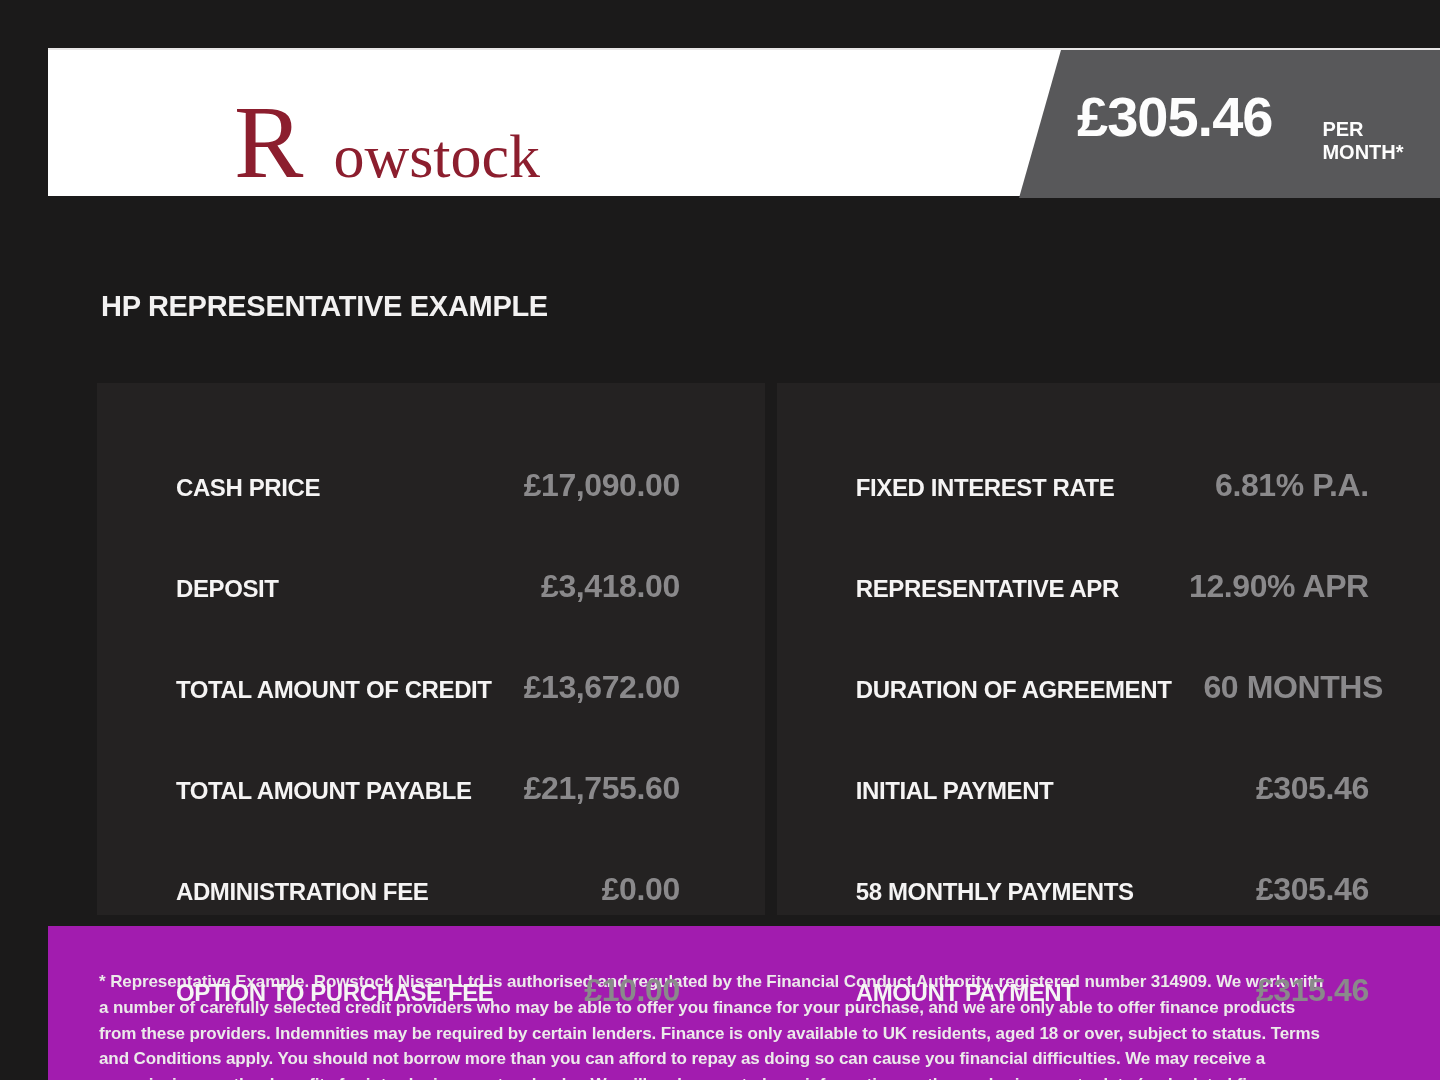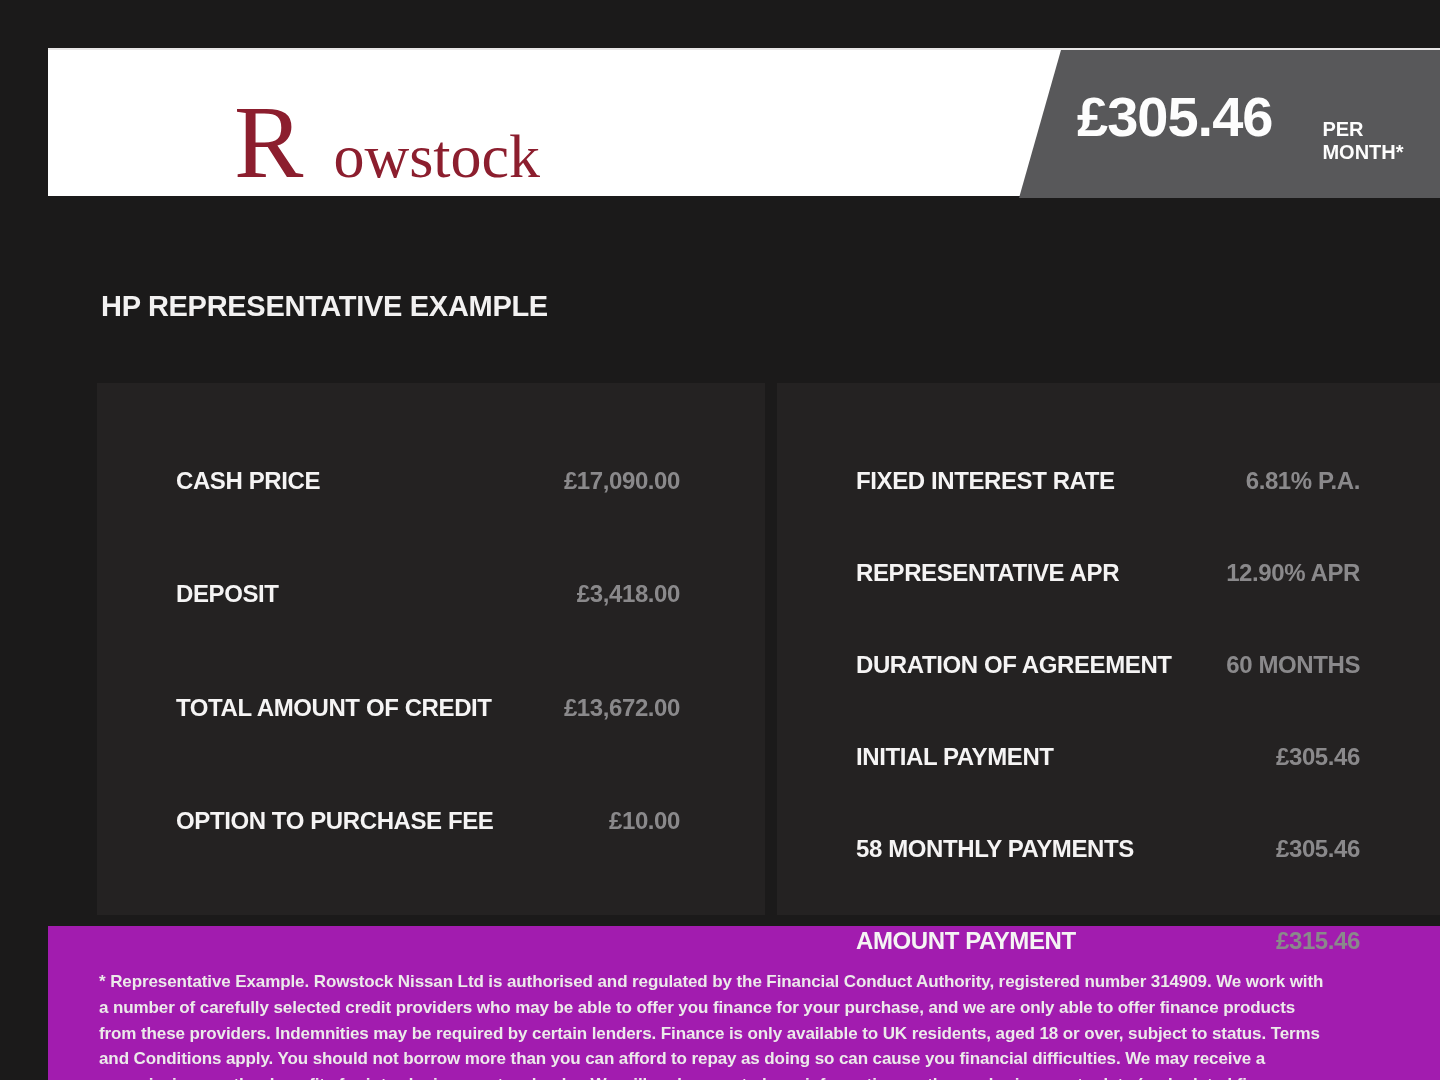--- a/index.html
+++ b/index.html
@@ -62,21 +62,21 @@
     width: 677px; height: 532px;
     background: #242222;
     padding: 52px 53px 48px 47px;
     display: flex; flex-direction: column; justify-content: space-between;
   }
   .finance-row { display: flex; justify-content: space-between; align-items: baseline; }
   .finance-label {
     color: #f5f4f4; font-size: 24px; font-weight: bold; letter-spacing: -0.4px; white-space: nowrap;
   }
   .finance-value {
-    color: #8a898b; font-size: 24px; font-weight: bold; letter-spacing: -0.4px;
+    color: #8a898b; font-size: 32px; font-weight: bold; letter-spacing: -0.4px;
     text-align: right; white-space: nowrap;
   }
 
   
   .footer {
     flex: 1 1 auto;
     background: #a21caf;
     padding: 27px 35px 0 35px;
   }
   .disclaimer {
@@ -120,20 +120,28 @@
         </div>
         <div class="finance-row">
           <span class="finance-label">DEPOSIT</span>
           <span class="finance-value">£3,418.00</span>
         </div>
         <div class="finance-row">
           <span class="finance-label">TOTAL AMOUNT OF CREDIT</span>
           <span class="finance-value">£13,672.00</span>
         </div>
         <div class="finance-row">
+          <span class="finance-label">TOTAL AMOUNT PAYABLE</span>
+          <span class="finance-value">£21,755.60</span>
+        </div>
+        <div class="finance-row">
+          <span class="finance-label">ADMINISTRATION FEE</span>
+          <span class="finance-value">£0.00</span>
+        </div>
+        <div class="finance-row">
           <span class="finance-label">OPTION TO PURCHASE FEE</span>
           <span class="finance-value">£10.00</span>
         </div>
       </div>
 
       <div class="panel">
         <div class="finance-row">
           <span class="finance-label">FIXED INTEREST RATE</span>
           <span class="finance-value">6.81% P.A.</span>
         </div>

